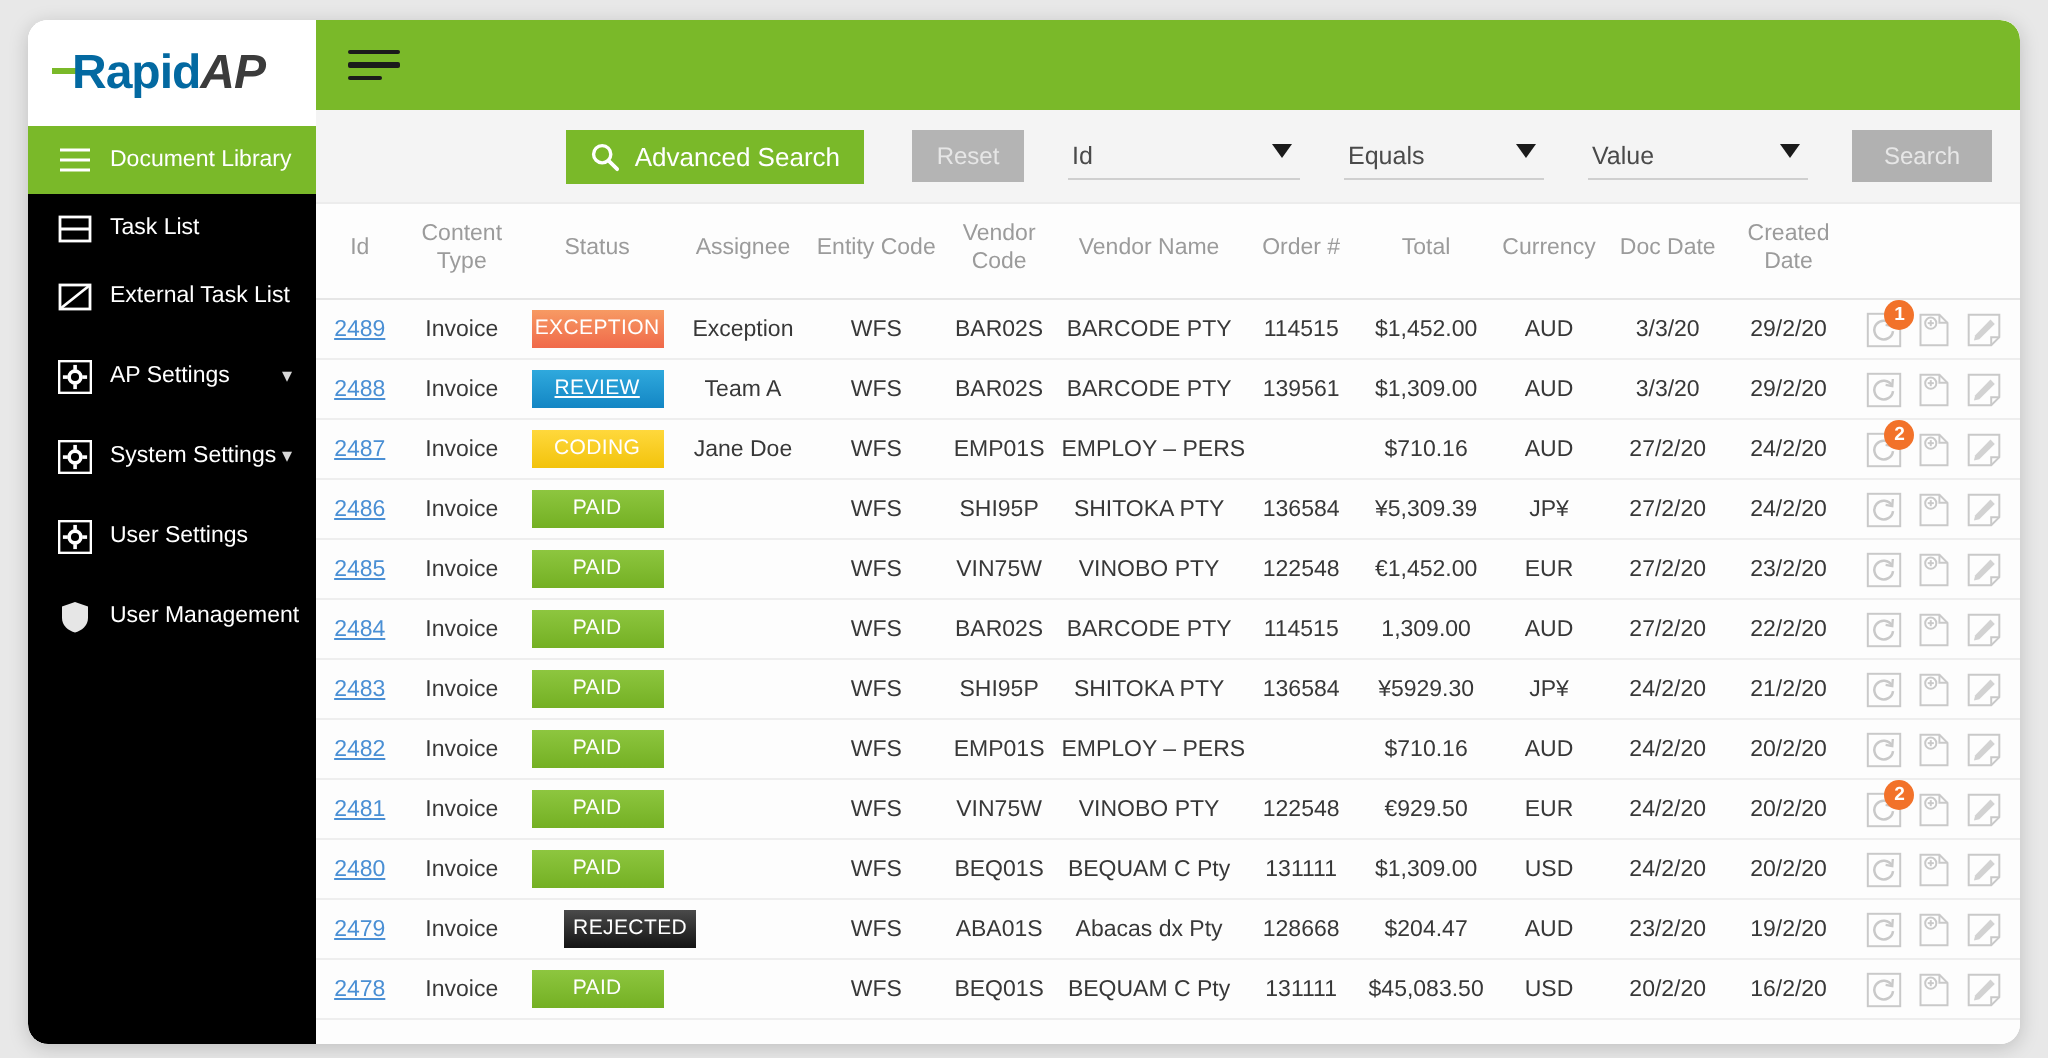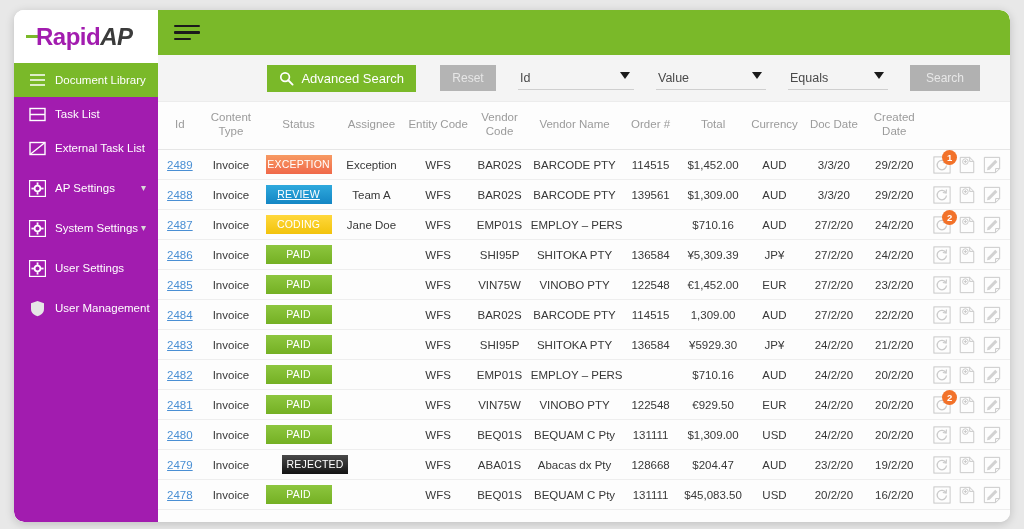--- a/index.html
+++ b/index.html
@@ -33,25 +33,25 @@
     background: #ffffff;
   }
   .logo {
     font-size: 24px; font-weight: bold; letter-spacing: -0.5px;
     white-space: nowrap;
   }
   .logo .lg-dash {
     display: inline-block; width: 13px; height: 3px;
     background: #7ab929; vertical-align: 7px; margin-right: -3px;
   }
-  .logo .lg-green { color: #a21caf; }
+  .logo .lg-green { color: #0369a1; }
   .logo .lg-dark  { color: #3b3b3b; font-weight: bold; font-style: italic; }
 
   .nav {
-    background: #a21caf;
+    background: #000000;
     height: 459px;
     border-bottom-left-radius: 10px;
     padding-bottom: 4px;
   }
   .nav-item {
     display: flex; align-items: center;
     height: 34px;
     padding-left: 14px;
     color: #ffffff;
     font-size: 11.5px;
@@ -89,21 +89,21 @@
   }
   .hamburger .hl.s1 { width: 26px; }
   .hamburger .hl.s2 { width: 26px; }
   .hamburger .hl.s3 { width: 17px; }
 
   .searchbar {
     height: 47px;
     background: #f4f4f4;
     display: flex; align-items: center;
     justify-content: flex-end;
-    padding-right: 30px;
+    padding-right: 14px;
     border-bottom: 1px solid #ececec;
   }
   .adv-search-btn {
     background: #7ab929; color: #ffffff;
     height: 27px; min-width: 140px;
     display: flex; align-items: center; justify-content: center;
     font-size: 13px; padding: 0 12px;
     cursor: pointer;
   }
   .adv-search-btn .mag { margin-right: 7px; display:flex; }
@@ -325,27 +325,27 @@
 
       <div class="reset-btn">
         <span>Reset</span>
       </div>
 
       <div class="sel w-id">
         <span class="sel-val">Id</span>
         <span class="caret"></span>
       </div>
 
+      <div class="sel w-eq">
+        <span class="sel-val">Equals</span>
+        <span class="caret"></span>
+      </div>
+
       <div class="sel w-val">
         <span class="sel-val">Value</span>
-        <span class="caret"></span>
-      </div>
-
-      <div class="sel w-eq">
-        <span class="sel-val">Equals</span>
         <span class="caret"></span>
       </div>
 
       <div class="search-btn">
         <span>Search</span>
       </div>
     </div>
 
     <table class="tbl">
       <colgroup>

